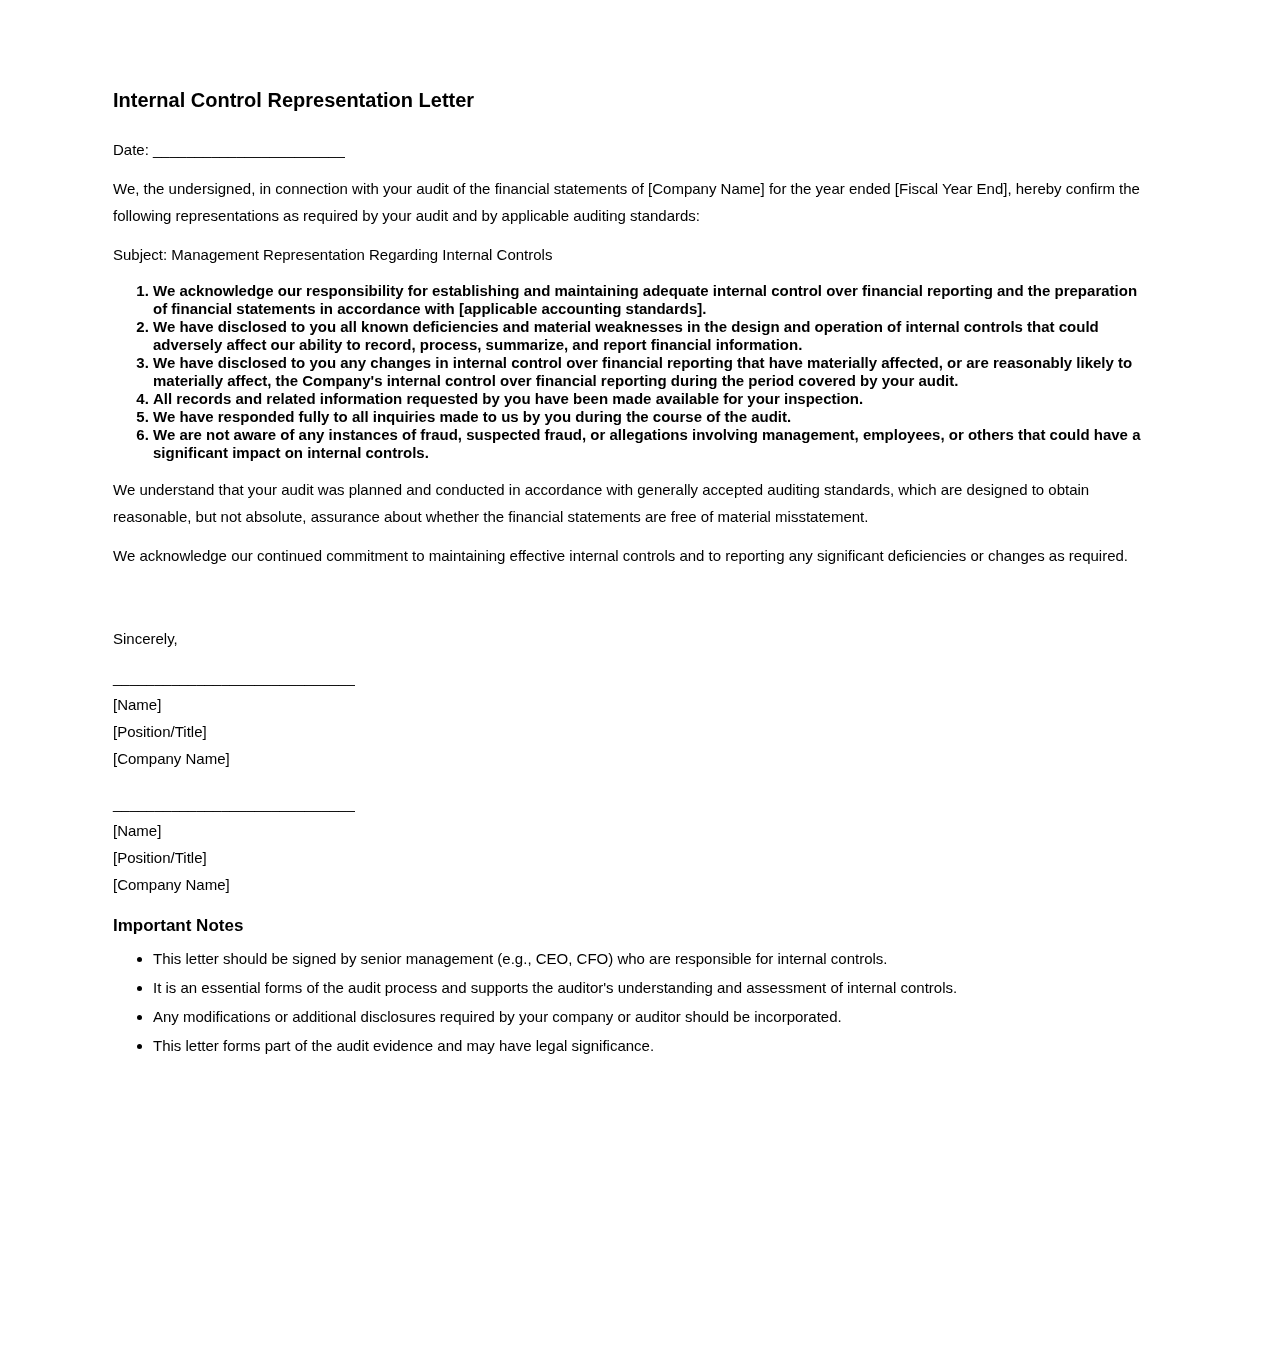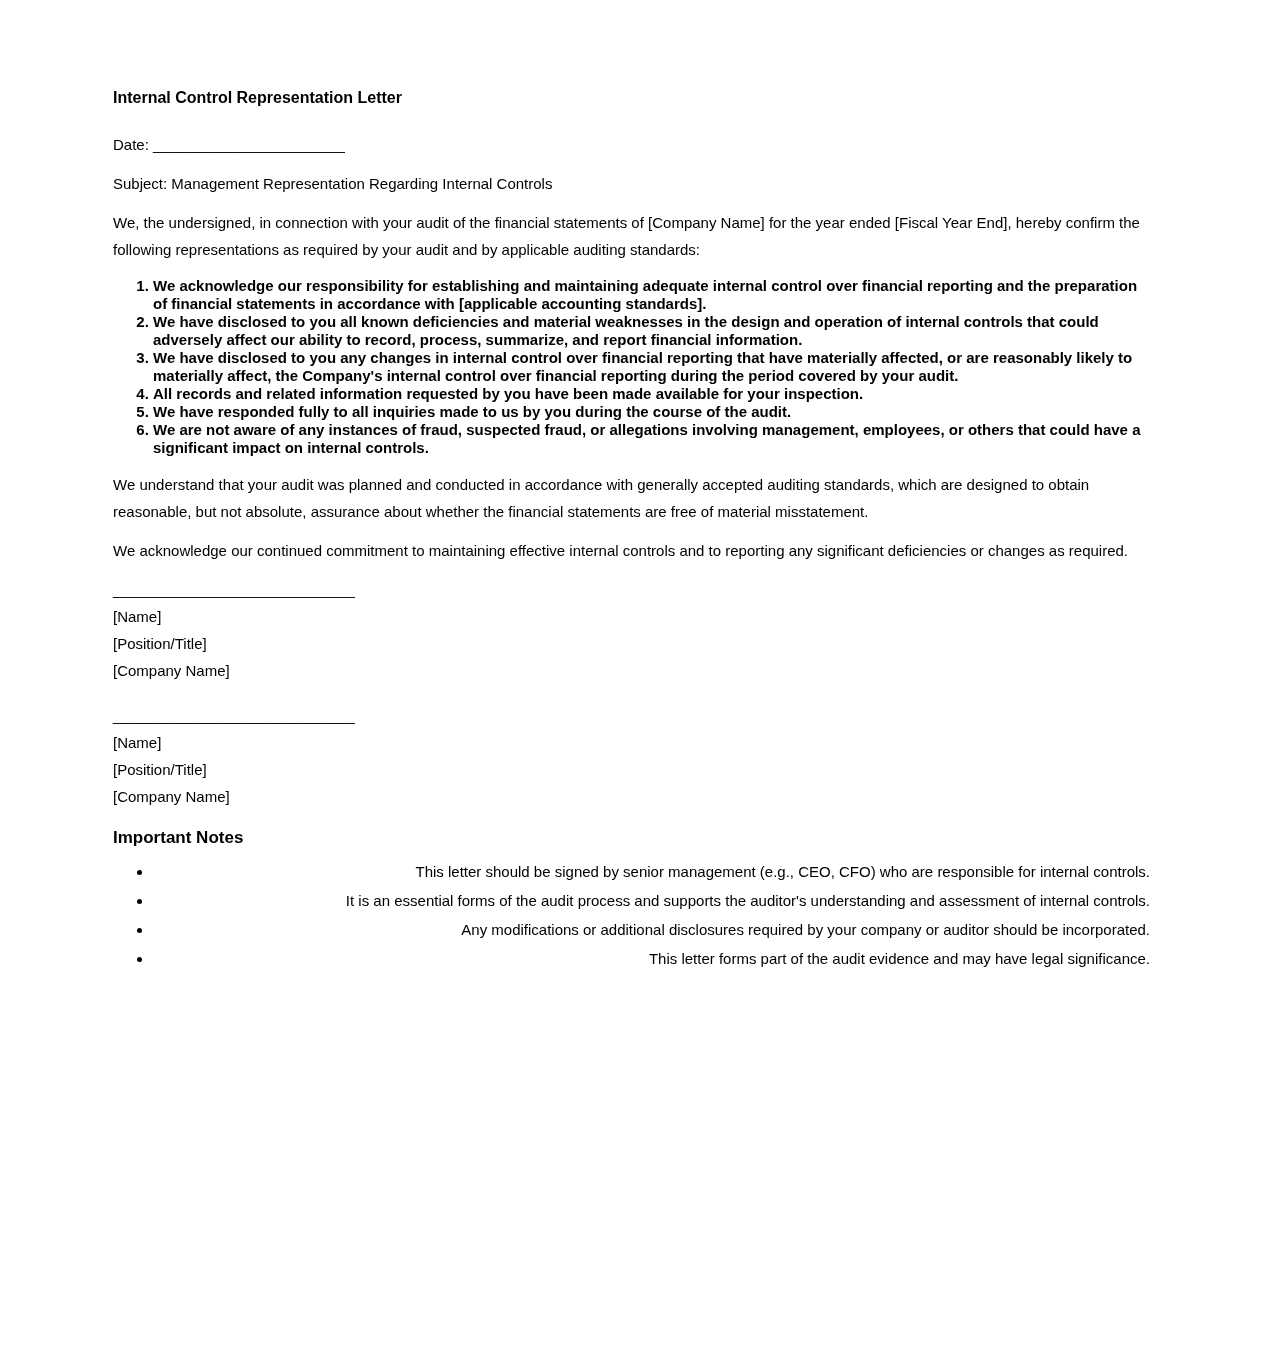--- a/index.html
+++ b/index.html
@@ -11,21 +11,21 @@
     font-family: "Liberation Sans", sans-serif;
     font-size: 15px;
   }
   .page {
     width: 1037px;
     margin: 0 auto;
     padding: 88px 0 100px 0;
     background: #ffffff;
   }
   h1.letter-title {
-    font-size: 16px;
+    font-size: 20px;
     line-height: 1.2;
     font-weight: bold;
     margin: 0 0 24px 0;
   }
   p {
     margin: 12px 0;
     line-height: 1.8;
   }
   .recipient-block { line-height: 1.8; }
   ol.representations {
@@ -43,52 +43,52 @@
   h3.notes-heading {
     font-size: 17px;
     font-weight: bold;
     margin: 9px 0 12px 0;
     line-height: 1.2;
   }
   ul.notes {
     margin: 14px 0;
     padding-left: 40px;
     line-height: 1.2;
-    text-align: right;
   }
   ul.notes li { margin: 11px 0; }
 </style>
 </head>
 <body>
 
 <div class="page">
 
   <h1 class="letter-title">Internal Control Representation Letter</h1>
 
   <p><span>Date: </span><span>_______________________</span></p>
 
 
 
+  <p>We, the undersigned, in connection with your audit of the financial statements of [Company Name] for the year ended [Fiscal Year End], hereby confirm the following representations as required by your audit and by applicable auditing standards:</p>
+
   <p>Subject: Management Representation Regarding Internal Controls</p>
-
-  <p>We, the undersigned, in connection with your audit of the financial statements of [Company Name] for the year ended [Fiscal Year End], hereby confirm the following representations as required by your audit and by applicable auditing standards:</p>
 
   <ol class="representations">
     <li>We acknowledge our responsibility for establishing and maintaining adequate internal control over financial reporting and the preparation of financial statements in accordance with [applicable accounting standards].</li>
     <li>We have disclosed to you all known deficiencies and material weaknesses in the design and operation of internal controls that could adversely affect our ability to record, process, summarize, and report financial information.</li>
     <li>We have disclosed to you any changes in internal control over financial reporting that have materially affected, or are reasonably likely to materially affect, the Company's internal control over financial reporting during the period covered by your audit.</li>
     <li>All records and related information requested by you have been made available for your inspection.</li>
     <li>We have responded fully to all inquiries made to us by you during the course of the audit.</li>
     <li>We are not aware of any instances of fraud, suspected fraud, or allegations involving management, employees, or others that could have a significant impact on internal controls.</li>
   </ol>
 
   <p>We understand that your audit was planned and conducted in accordance with generally accepted auditing standards, which are designed to obtain reasonable, but not absolute, assurance about whether the financial statements are free of material misstatement.</p>
 
   <p>We acknowledge our continued commitment to maintaining effective internal controls and to reporting any significant deficiencies or changes as required.</p>
 
+  <p class="signoff">Sincerely,</p>
 
   <p class="signature-block">
     <span>_____________________________</span><br>
     <span>[Name]</span><br>
     <span>[Position/Title]</span><br>
     <span>[Company Name]</span>
   </p>
 
   <p class="signature-block">
     <span>_____________________________</span><br>

